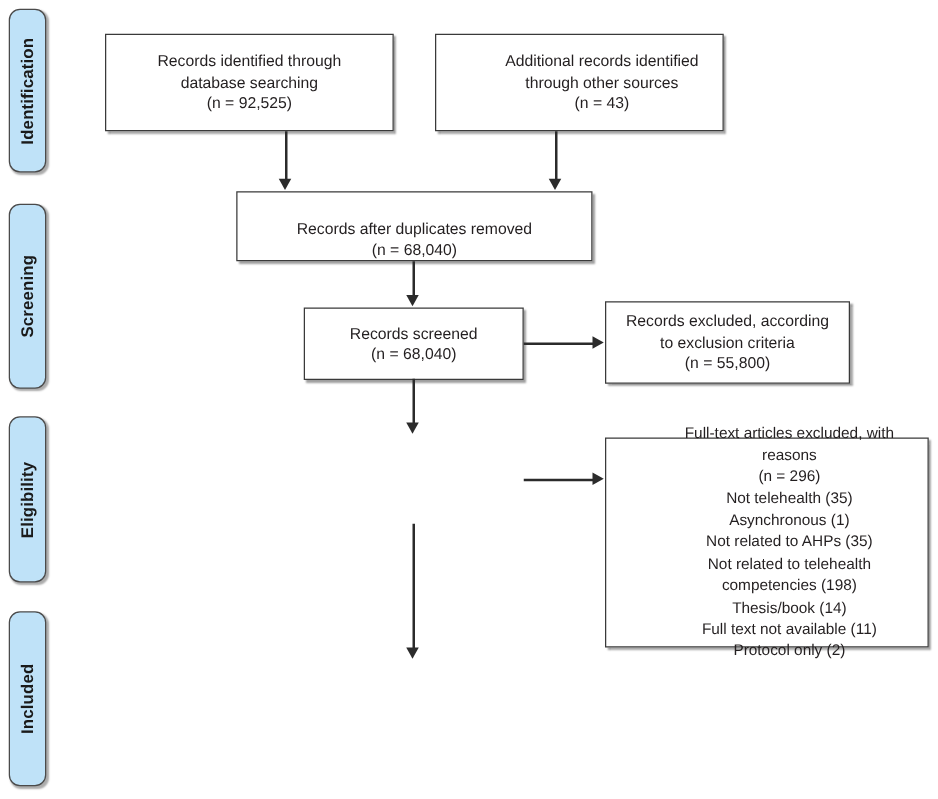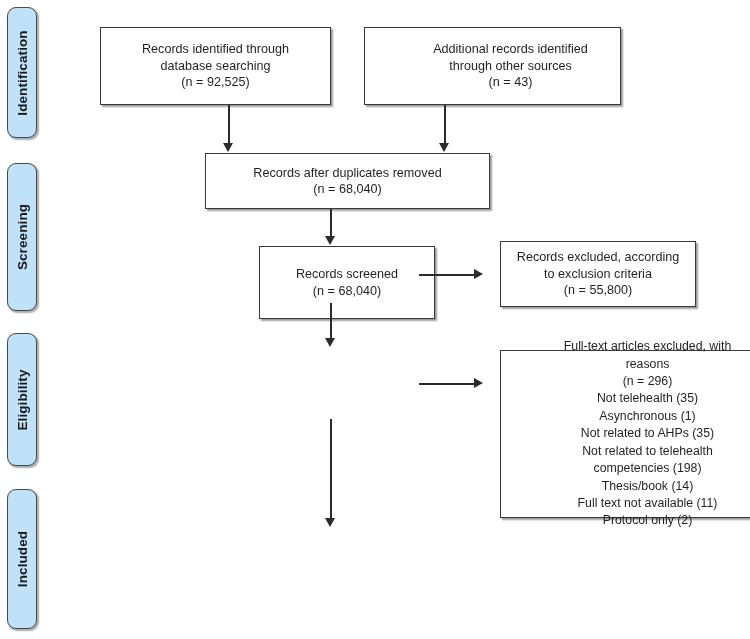--- a/index.html
+++ b/index.html
@@ -46,21 +46,20 @@
   .flow-box {
     position: absolute;
     background: #ffffff;
     border: 1px solid #3a3a3a;
     box-shadow: 2px 2px 1.5px rgba(0,0,0,0.38);
     box-sizing: border-box;
     display: flex;
     align-items: center;
     justify-content: center;
     text-align: center;
-    margin-left: 16px;
   }
   .flow-box .box-text {
     font-size: 12.6px;
     line-height: 16.5px;
     color: #231f20;
     padding: 0 6px;
     white-space: pre-line;
   }
   .flow-box.reasons .box-text {
     font-size: 12.3px;
@@ -113,41 +112,41 @@
   <div class="phase-tab" style="left:7px; top:489px; width:30px; height:140px;">
     <span class="phase-label">Included</span>
   </div>
 
   <div class="flow-box" style="left:84px; top:27px; width:231px; height:78px;">
     <span class="box-text">Records identified through
 database searching
 (n =  92,525)</span>
   </div>
 
-  <div class="flow-box" style="left:348px; top:27px; width:257px; height:78px;padding-left:36px;">
+  <div class="flow-box" style="left:348px; top:27px; width:231px; height:78px;padding-left:36px;">
     <span class="box-text">Additional records identified
 through other sources
 (n =  43)</span>
   </div>
 
   <div class="conn-v" style="left:228px; top:105px; height:40px;"></div>
   <div class="arrow-down" style="left:223.3px; top:143px;"></div>
 
   <div class="conn-v" style="left:444px; top:105px; height:40px;"></div>
   <div class="arrow-down" style="left:439.3px; top:143px;"></div>
 
-  <div class="flow-box" style="left:189px; top:153px; width:285px; height:56px;">
+  <div class="flow-box" style="left:189px; top:153px; width:285px; height:56px;align-items:flex-end;">
     <span class="box-text">Records after duplicates removed
 (n = 68,040)</span>
   </div>
 
   <div class="conn-v" style="left:330px; top:209px; height:29px;"></div>
   <div class="arrow-down" style="left:325.3px; top:236px;"></div>
 
-  <div class="flow-box" style="left:243px; top:246px; width:176px; height:73px;">
+  <div class="flow-box" style="left:243px; top:246px; width:176px; height:58px;">
     <span class="box-text">Records screened
 (n = 68,040)</span>
   </div>
 
   <div class="conn-h" style="left:419px; top:274px; width:56px;"></div>
   <div class="arrow-right" style="left:474px; top:269.3px;"></div>
 
   <div class="flow-box" style="left:484px; top:241px; width:196px; height:66px;">
     <span class="box-text">Records excluded, according
 to exclusion criteria

